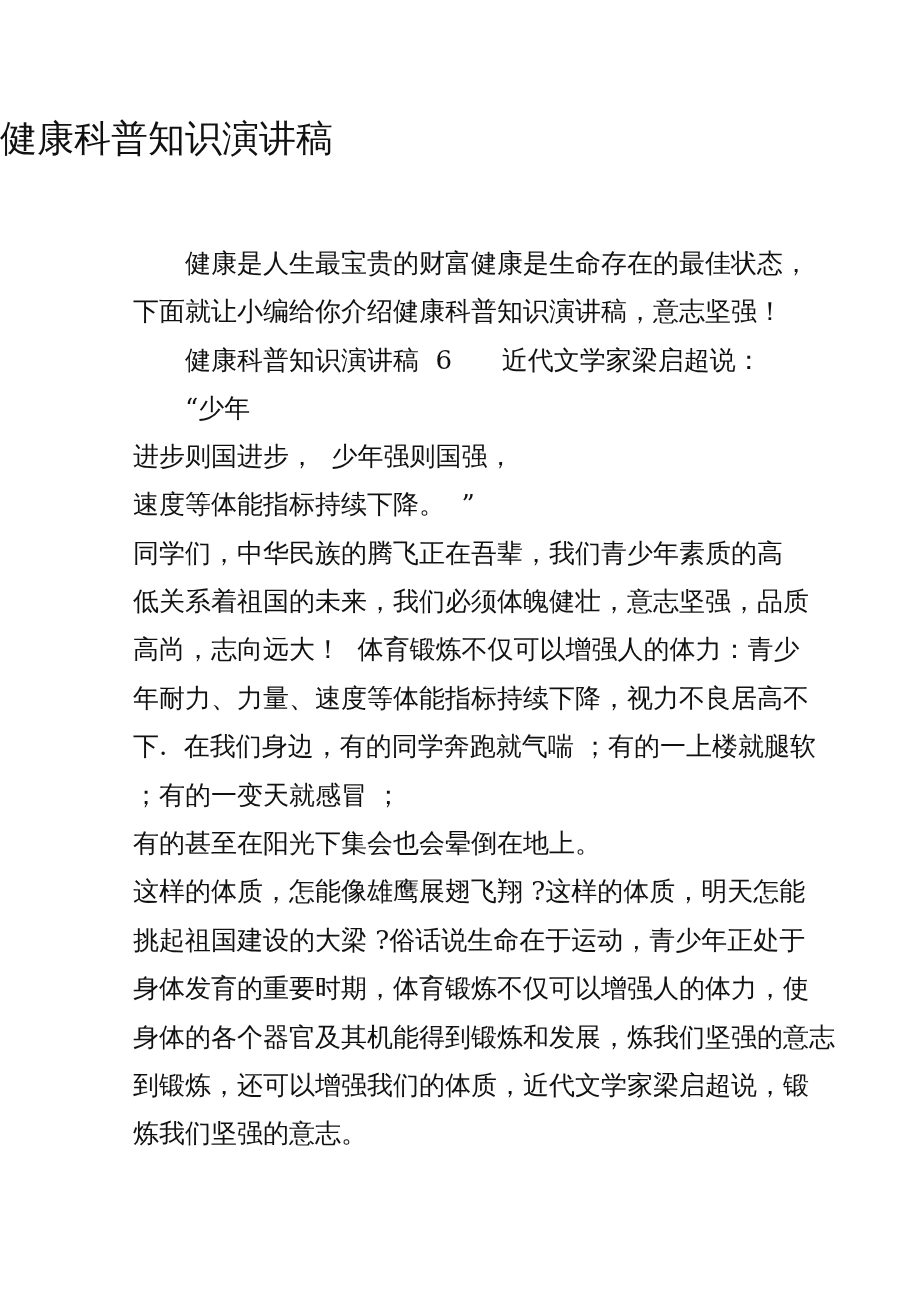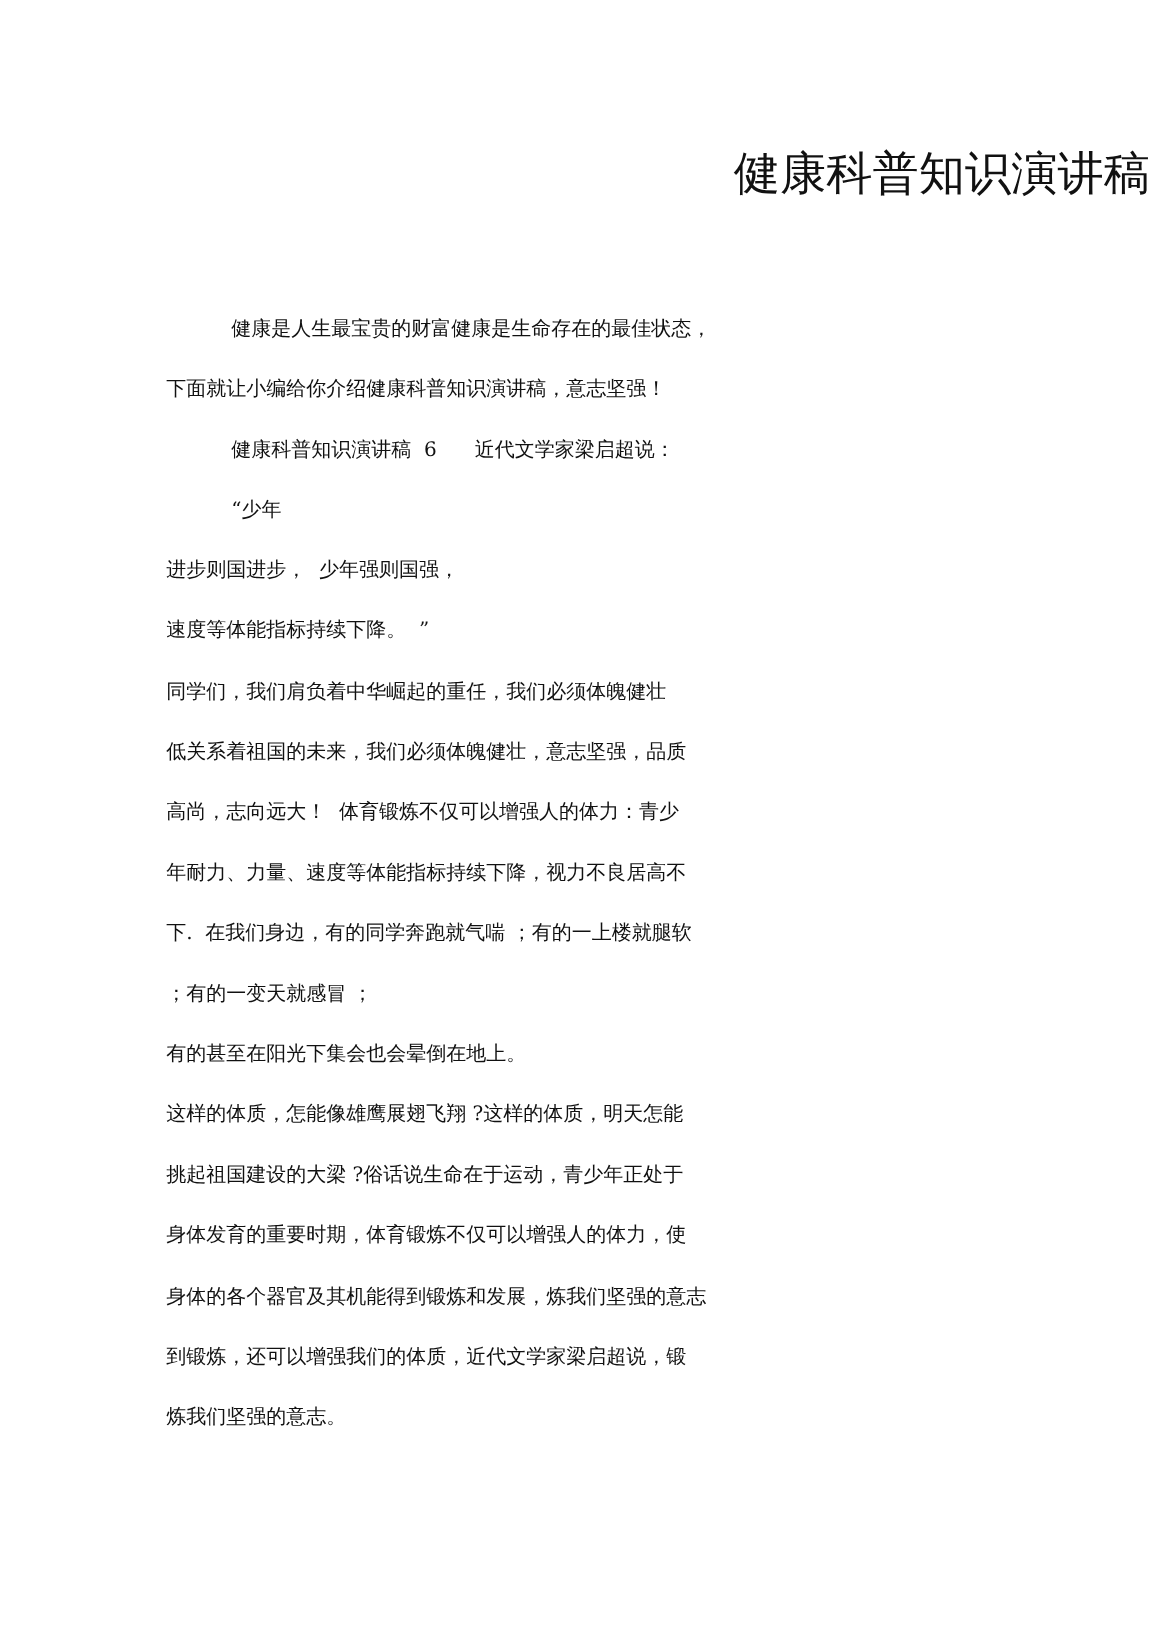--- a/index.html
+++ b/index.html
@@ -3,41 +3,41 @@
 <meta charset="utf-8">
 <style>
   html, body { margin: 0; padding: 0; background: #ffffff; }
   body {
     width: 920px; height: 1303px; position: relative; overflow: hidden;
     font-family: "DejaVu Serif", "Liberation Serif", serif;
     color: #111111;
   }
   .page-title {
     position: absolute; left: 0; top: 114px; width: 920px;
-    text-align: right; font-size: 37px; line-height: 50px;
+    text-align: left; font-size: 37px; line-height: 50px;
     letter-spacing: 0px; color: #111;
   }
   .line {
-    position: absolute; left: 133px; font-size: 16px; line-height: 30px;
+    position: absolute; left: 133px; font-size: 26px; line-height: 30px;
     white-space: pre; color: #111;
   }
 </style>
 </head>
 <body>
 
 <div>
   <div class="page-title">健康科普知识演讲稿</div>
 
   <div class="line" style="top:248px;left:185px">健康是人生最宝贵的财富健康是生命存在的最佳状态，</div>
   <div class="line" style="top:296px">下面就让小编给你介绍健康科普知识演讲稿，意志坚强！</div>
   <div class="line" style="top:345px;left:185px">健康科普知识演讲稿  6      近代文学家梁启超说：</div>
   <div class="line" style="top:393px;left:185px">“少年</div>
   <div class="line" style="top:441px">进步则国进步，  少年强则国强，</div>
   <div class="line" style="top:489px">速度等体能指标持续下降。  ”</div>
-  <div class="line" style="top:538px">同学们，我们肩负着中华崛起的重任，我们必须体魄健壮</div>
+  <div class="line" style="top:538px">同学们，中华民族的腾飞正在吾辈，我们青少年素质的高</div>
   <div class="line" style="top:586px">低关系着祖国的未来，我们必须体魄健壮，意志坚强，品质</div>
   <div class="line" style="top:634px">高尚，志向远大！  体育锻炼不仅可以增强人的体力：青少</div>
   <div class="line" style="top:683px">年耐力、力量、速度等体能指标持续下降，视力不良居高不</div>
   <div class="line" style="top:731px">下.  在我们身边，有的同学奔跑就气喘 ；有的一上楼就腿软</div>
   <div class="line" style="top:780px">；有的一变天就感冒 ；</div>
   <div class="line" style="top:828px">有的甚至在阳光下集会也会晕倒在地上。</div>
   <div class="line" style="top:876px">这样的体质，怎能像雄鹰展翅飞翔 ?这样的体质，明天怎能</div>
   <div class="line" style="top:925px">挑起祖国建设的大梁 ?俗话说生命在于运动，青少年正处于</div>
   <div class="line" style="top:973px">身体发育的重要时期，体育锻炼不仅可以增强人的体力，使</div>
   <div class="line" style="top:1022px">身体的各个器官及其机能得到锻炼和发展，炼我们坚强的意志</div>

